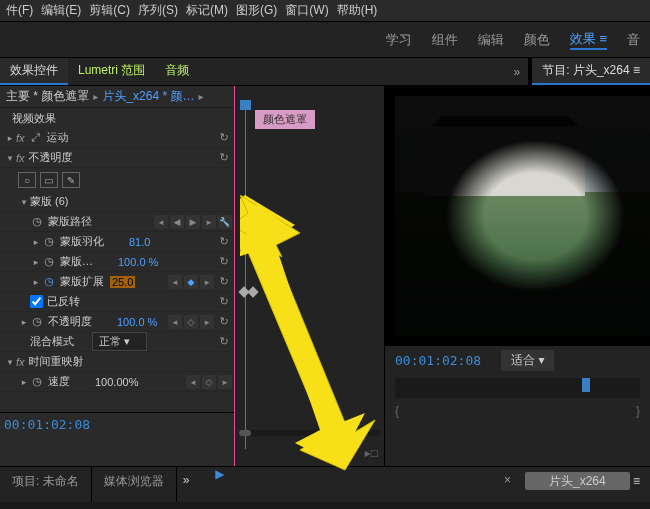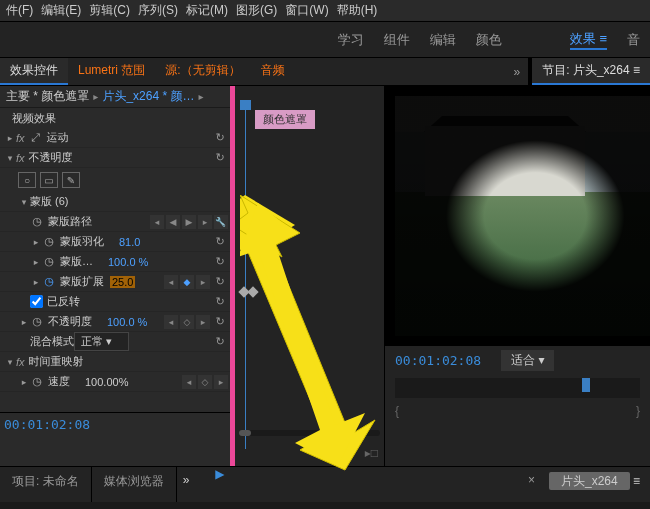--- a/index.html
+++ b/index.html
@@ -30,52 +30,52 @@
   height: 36px;
   background: #232323;
   display: flex;
   align-items: center;
   justify-content: flex-end;
   gap: 20px;
   padding-right: 10px;
   border-bottom: 1px solid #000;
 }
 .workspace span { color: #999; font-size: 13px; }
-.workspace .active { color: #4da0ff; border-bottom: 2px solid #2a78d4; margin-left: 48px; }
+.workspace .active { color: #4da0ff; border-bottom: 2px solid #2a78d4; }
 
 
 .panel-tabs {
   height: 28px;
   background: #232323;
   display: flex;
   align-items: center;
   border-bottom: 1px solid #000;
 }
 .tab {
   padding: 4px 10px;
-  color: #f97316;
+  color: #bef264;
   border-bottom: 2px solid transparent;
 }
 .tab.active {
   color: #ddd;
   border-bottom: 2px solid #2a78d4;
   background: #2a2a2a;
 }
 .panel-tabs .more { margin-left: auto; margin-right: 8px; color: #999; }
 .divider { width: 4px; background: #000; height: 100%; }
 
 
 .main {
   display: flex;
   height: 380px;
 }
 .left {
   width: 235px;
   background: #2a2a2a;
-  border-right: 5px solid #ec4899;
+  border-right: 1px solid #ec4899;
 }
 .timeline-mini {
   width: 150px;
   background: #232323;
   border-right: 1px solid #000;
   position: relative;
 }
 .right {
   flex: 1;
   background: #232323;
@@ -123,21 +123,21 @@
 .prop-row .icon {
   width: 14px; height: 14px;
   display: inline-flex;
   align-items: center;
   justify-content: center;
   color: #aaa;
   margin-right: 4px;
   font-size: 11px;
 }
 .prop-row .label { flex: 0 0 auto; color: #ccc; }
-.prop-row .value { color: #4da0ff; margin-left: 15px; }
+.prop-row .value { color: #4da0ff; margin-left: 25px; }
 .prop-row .value-input {
   background: #a16207;
   color: #000;
   padding: 0 2px;
   margin-left: 6px;
 }
 .prop-row .nav-btns {
   margin-left: auto;
   display: flex;
   gap: 2px;
@@ -181,21 +181,21 @@
 
 .checkbox-row { }
 .checkbox-row input { vertical-align: middle; }
 
 .select-box {
   background: #232323;
   border: 1px solid #444;
   color: #ccc;
   padding: 1px 16px 1px 6px;
   position: relative;
-  margin-left: 0;
+  margin-left: 18px;
 }
 
 
 .timeline-mini .clip-label {
   position: absolute;
   top: 24px;
   left: 20px;
   background: #d89bc5;
   color: #333;
   padding: 2px 8px;
@@ -311,21 +311,21 @@
   display: flex;
   border-top: 1px solid #000;
 }
 .bottom .btab {
   padding: 6px 12px;
   color: #999;
   border-right: 1px solid #000;
 }
 .bottom .pill {
   background: #666;
-  padding: 2px 12px;
+  padding: 2px 24px;
   border-radius: 2px;
   color: #ccc;
 }
 .bottom .play-icon { color: #3a8cda; margin-left: 20px; }
 
 
 .arrow-overlay {
   position: absolute;
   left: 240px;
   top: 195px;
@@ -353,21 +353,20 @@
     <span>组件</span>
     <span>编辑</span>
     <span>颜色</span>
     <span class="active">效果 ≡</span>
     <span>音</span>
   </div>
 
 <div class="panel-tabs">
   <span class="tab active">效果控件</span>
   <span class="tab">Lumetri 范围</span>
-  <span class="tab">源:（无剪辑）</span>
   <span class="tab">音频</span>
   <span class="more">»</span>
   <div class="divider"></div>
   <span class="tab active">
     <span>节目: 片头_x264</span> ≡
   </span>
 </div>
 
 <div class="main">
 

